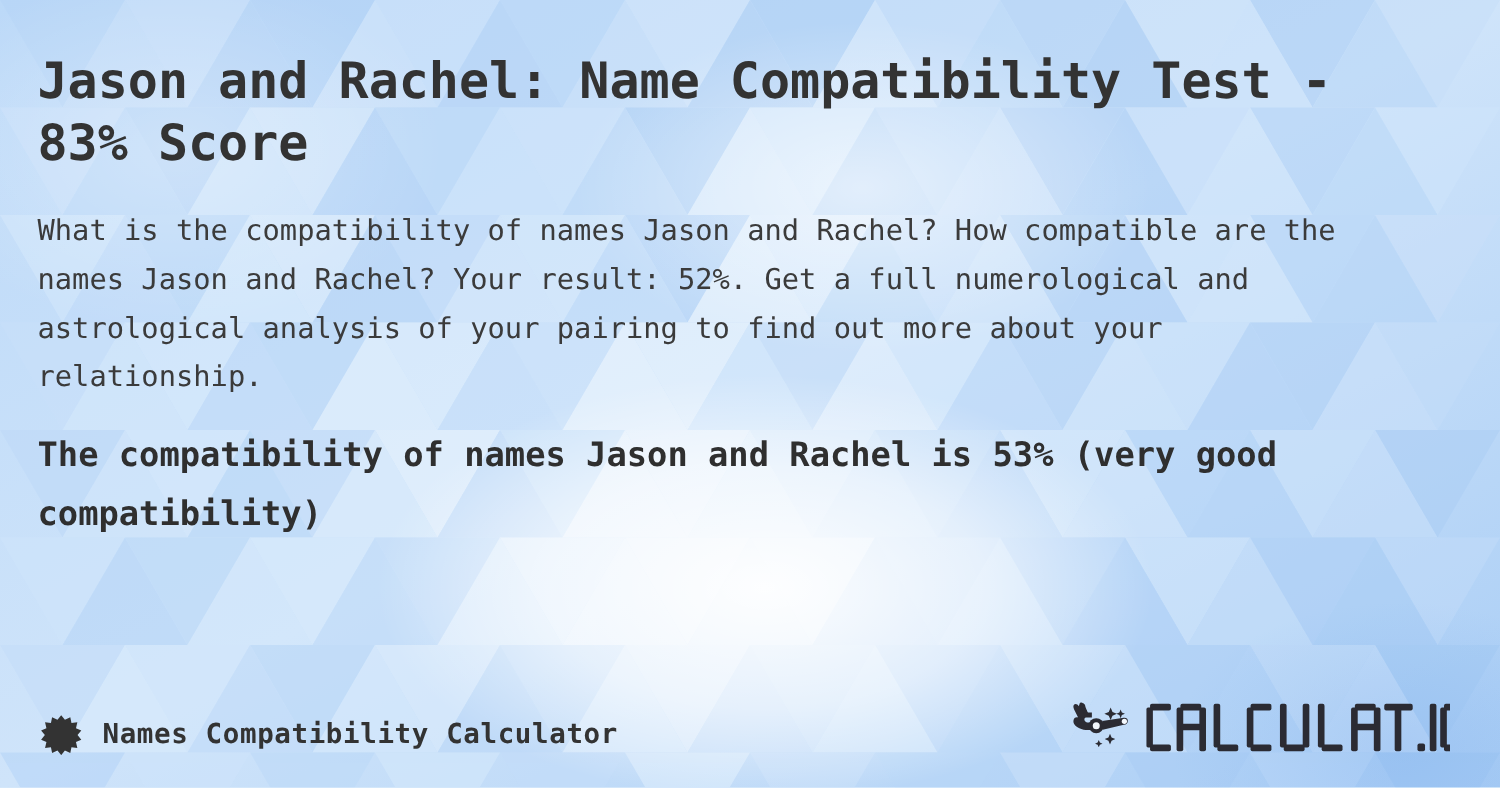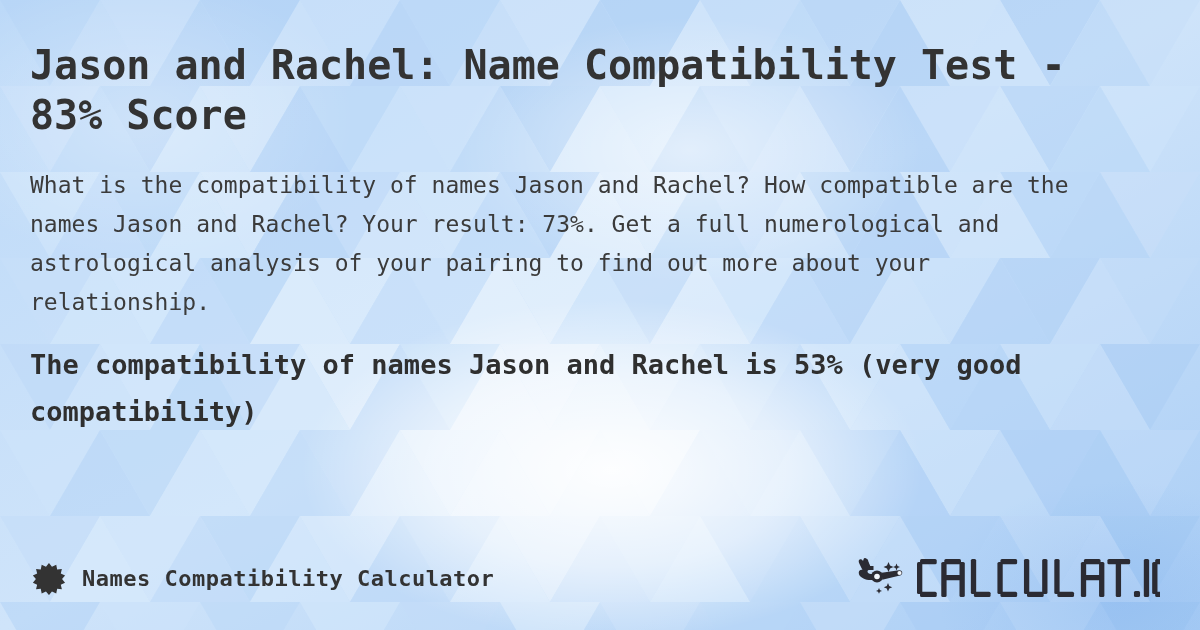--- a/index.html
+++ b/index.html
@@ -83,21 +83,21 @@
   }
 
   #footer {
     position: absolute;
     left: 0;
     right: 0;
     bottom: 26px;
     height: 52px;
     z-index: 3;
     display: flex;
-    align-items: center;
+    align-items: flex-end;
     justify-content: space-between;
     padding: 0 32px;
     box-sizing: border-box;
   }
 
   #footer-brand {
     display: flex;
     align-items: center;
     gap: 16px;
   }
@@ -330,21 +330,21 @@
       <polygon points="900,602 1000,602 950,688" fill="#aacdf5"></polygon>
       <polygon points="1000,602 1100,602 1050,688" fill="#c0dbf9"></polygon>
       <polygon points="1100,602 1200,602 1150,688" fill="#9fc7f3"></polygon>
     </g>
   </svg>
 
   <div id="bg-wash"></div>
 
   <div id="content">
     <h1 id="page-title">Jason and Rachel: Name Compatibility Test - 83% Score</h1>
-    <p id="intro-paragraph">What is the compatibility of names Jason and Rachel? How compatible are the names Jason and Rachel? Your result: 73%. Get a full numerological and astrological analysis of your pairing to find out more about your relationship.</p>
+    <p id="intro-paragraph">What is the compatibility of names Jason and Rachel? How compatible are the names Jason and Rachel? Your result: 52%. Get a full numerological and astrological analysis of your pairing to find out more about your relationship.</p>
     <p id="result-statement">The compatibility of names Jason and Rachel is 53% (very good compatibility)</p>
   </div>
 
   <div id="footer">
 
     <div id="footer-brand">
       <svg id="starburst-icon" viewBox="0 0 100 100" aria-hidden="true">
         <polygon fill="#333333" points="50,1 60.2,13.6 74.9,6.7 78.1,22.6 94.2,20.8 90.4,36.6 105,43.2 94.7,55.7
                                         105,68.2 90.4,74.8 94.2,90.6 78.1,88.8 74.9,104.7 60.2,97.8 50,110.4 39.8,97.8
                                         25.1,104.7 21.9,88.8 5.8,90.6 9.6,74.8 -5,68.2 5.3,55.7 -5,43.2 9.6,36.6

